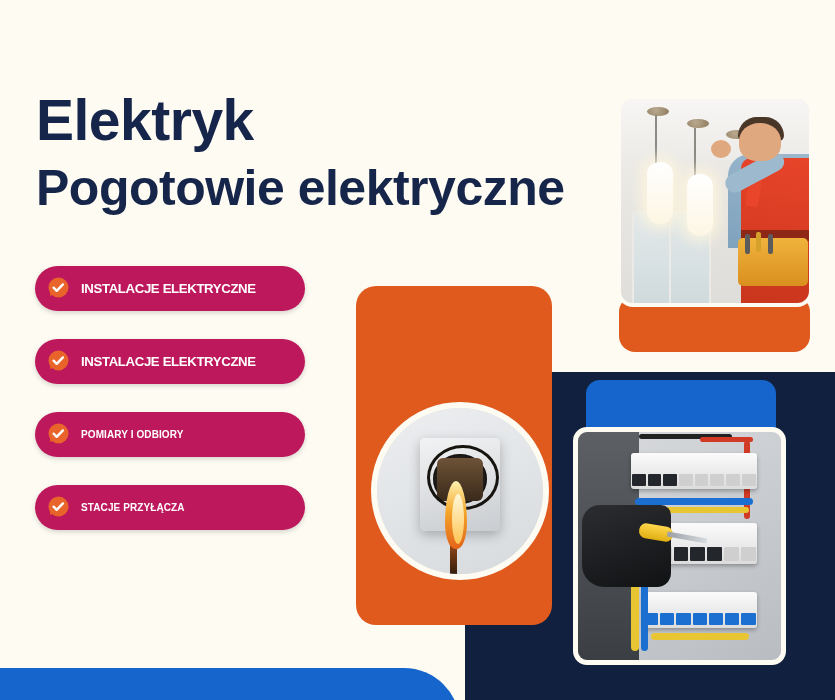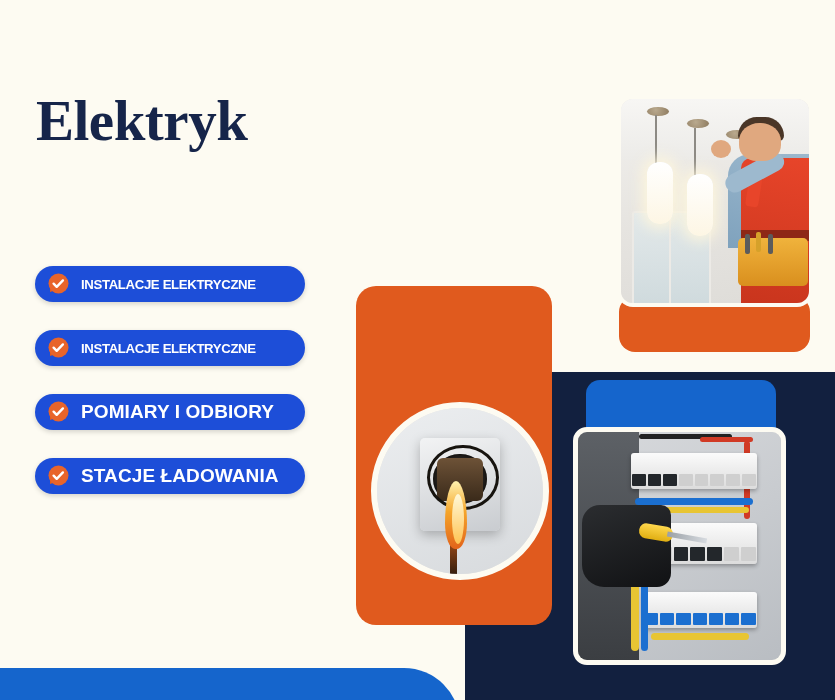--- a/index.html
+++ b/index.html
@@ -95,58 +95,57 @@
     letter-spacing: -0.5px;
   }
   .headline-line {
     display: block;
     font-weight: 700;
     white-space: nowrap;
   }
   .headline-line-1 {
     font-size: 57px;
     margin-bottom: 14px;
-    font-family: Liberation Serif, serif;
   }
   .headline-line-2 {
     font-size: 50px;
   }
 
   
   .badge-list {
     position: absolute;
     left: 35px;
     top: 266px;
     z-index: 7;
     display: flex;
     flex-direction: column;
     gap: 28px;
   }
   .badge {
     display: flex;
     align-items: center;
     width: 270px;
-    height: 36px;
+    height: 45px;
     box-sizing: border-box;
-    background: #1d4ed8;
+    background: #be185d;
     border-radius: 23px;
     padding-left: 11px;
     box-shadow: 0 2px 5px rgba(0,0,0,0.16);
   }
   .badge-check {
     position: relative;
     flex: 0 0 auto;
     width: 25px;
     height: 25px;
     margin-right: 10px;
   }
   .badge-check svg { display: block; }
   .badge-label {
     color: #ffffff;
-    font-size: 19px;
+    font-size: 10px;
     font-weight: 700;
     letter-spacing: 0.1px;
     white-space: nowrap;
   }
   .badge-label.tight { letter-spacing: -0.35px; font-size: 13.2px; }
 
   
   .photo {
     position: absolute;
     overflow: hidden;
@@ -267,20 +266,21 @@
 <div class="poster">
 
   <div class="navy-block"></div>
   <div class="blue-card"></div>
   <div class="blue-sweep"></div>
   <div class="orange-bar"></div>
   <div class="orange-panel"></div>
 
   <div class="headline">
     <span class="headline-line headline-line-1">Elektryk</span>
+    <span class="headline-line headline-line-2">Pogotowie elektryczne</span>
   </div>
 
   <div class="badge-list">
 
     <div class="badge">
       <span class="badge-check">
         <svg width="25" height="25" viewBox="0 0 25 25" aria-hidden="true">
           <path d="M4 20 L4 14 L10 18 Z" fill="#e05a1e"></path>
           <circle cx="12.5" cy="11.5" r="10" fill="#e8642a"></circle>
           <path d="M7.6 11.7 l3.1 3.1 l6.2 -6.4" fill="none" stroke="#ffffff" stroke-width="2.4" stroke-linecap="round" stroke-linejoin="round"></path>
@@ -313,21 +313,21 @@
 
 
     <div class="badge">
       <span class="badge-check">
         <svg width="25" height="25" viewBox="0 0 25 25" aria-hidden="true">
           <path d="M4 20 L4 14 L10 18 Z" fill="#e05a1e"></path>
           <circle cx="12.5" cy="11.5" r="10" fill="#e8642a"></circle>
           <path d="M7.6 11.7 l3.1 3.1 l6.2 -6.4" fill="none" stroke="#ffffff" stroke-width="2.4" stroke-linecap="round" stroke-linejoin="round"></path>
         </svg>
       </span>
-      <span class="badge-label">STACJE ŁADOWANIA</span>
+      <span class="badge-label">STACJE PRZYŁĄCZA</span>
     </div>
 
   </div>
 
   <div class="photo photo-lamps">
     <div class="photo-inner">
       <div class="sc-lamp-wall"></div>
       <div class="sc-lamp-ceil"></div>
       <div class="sc-lamp-door"></div>
 

